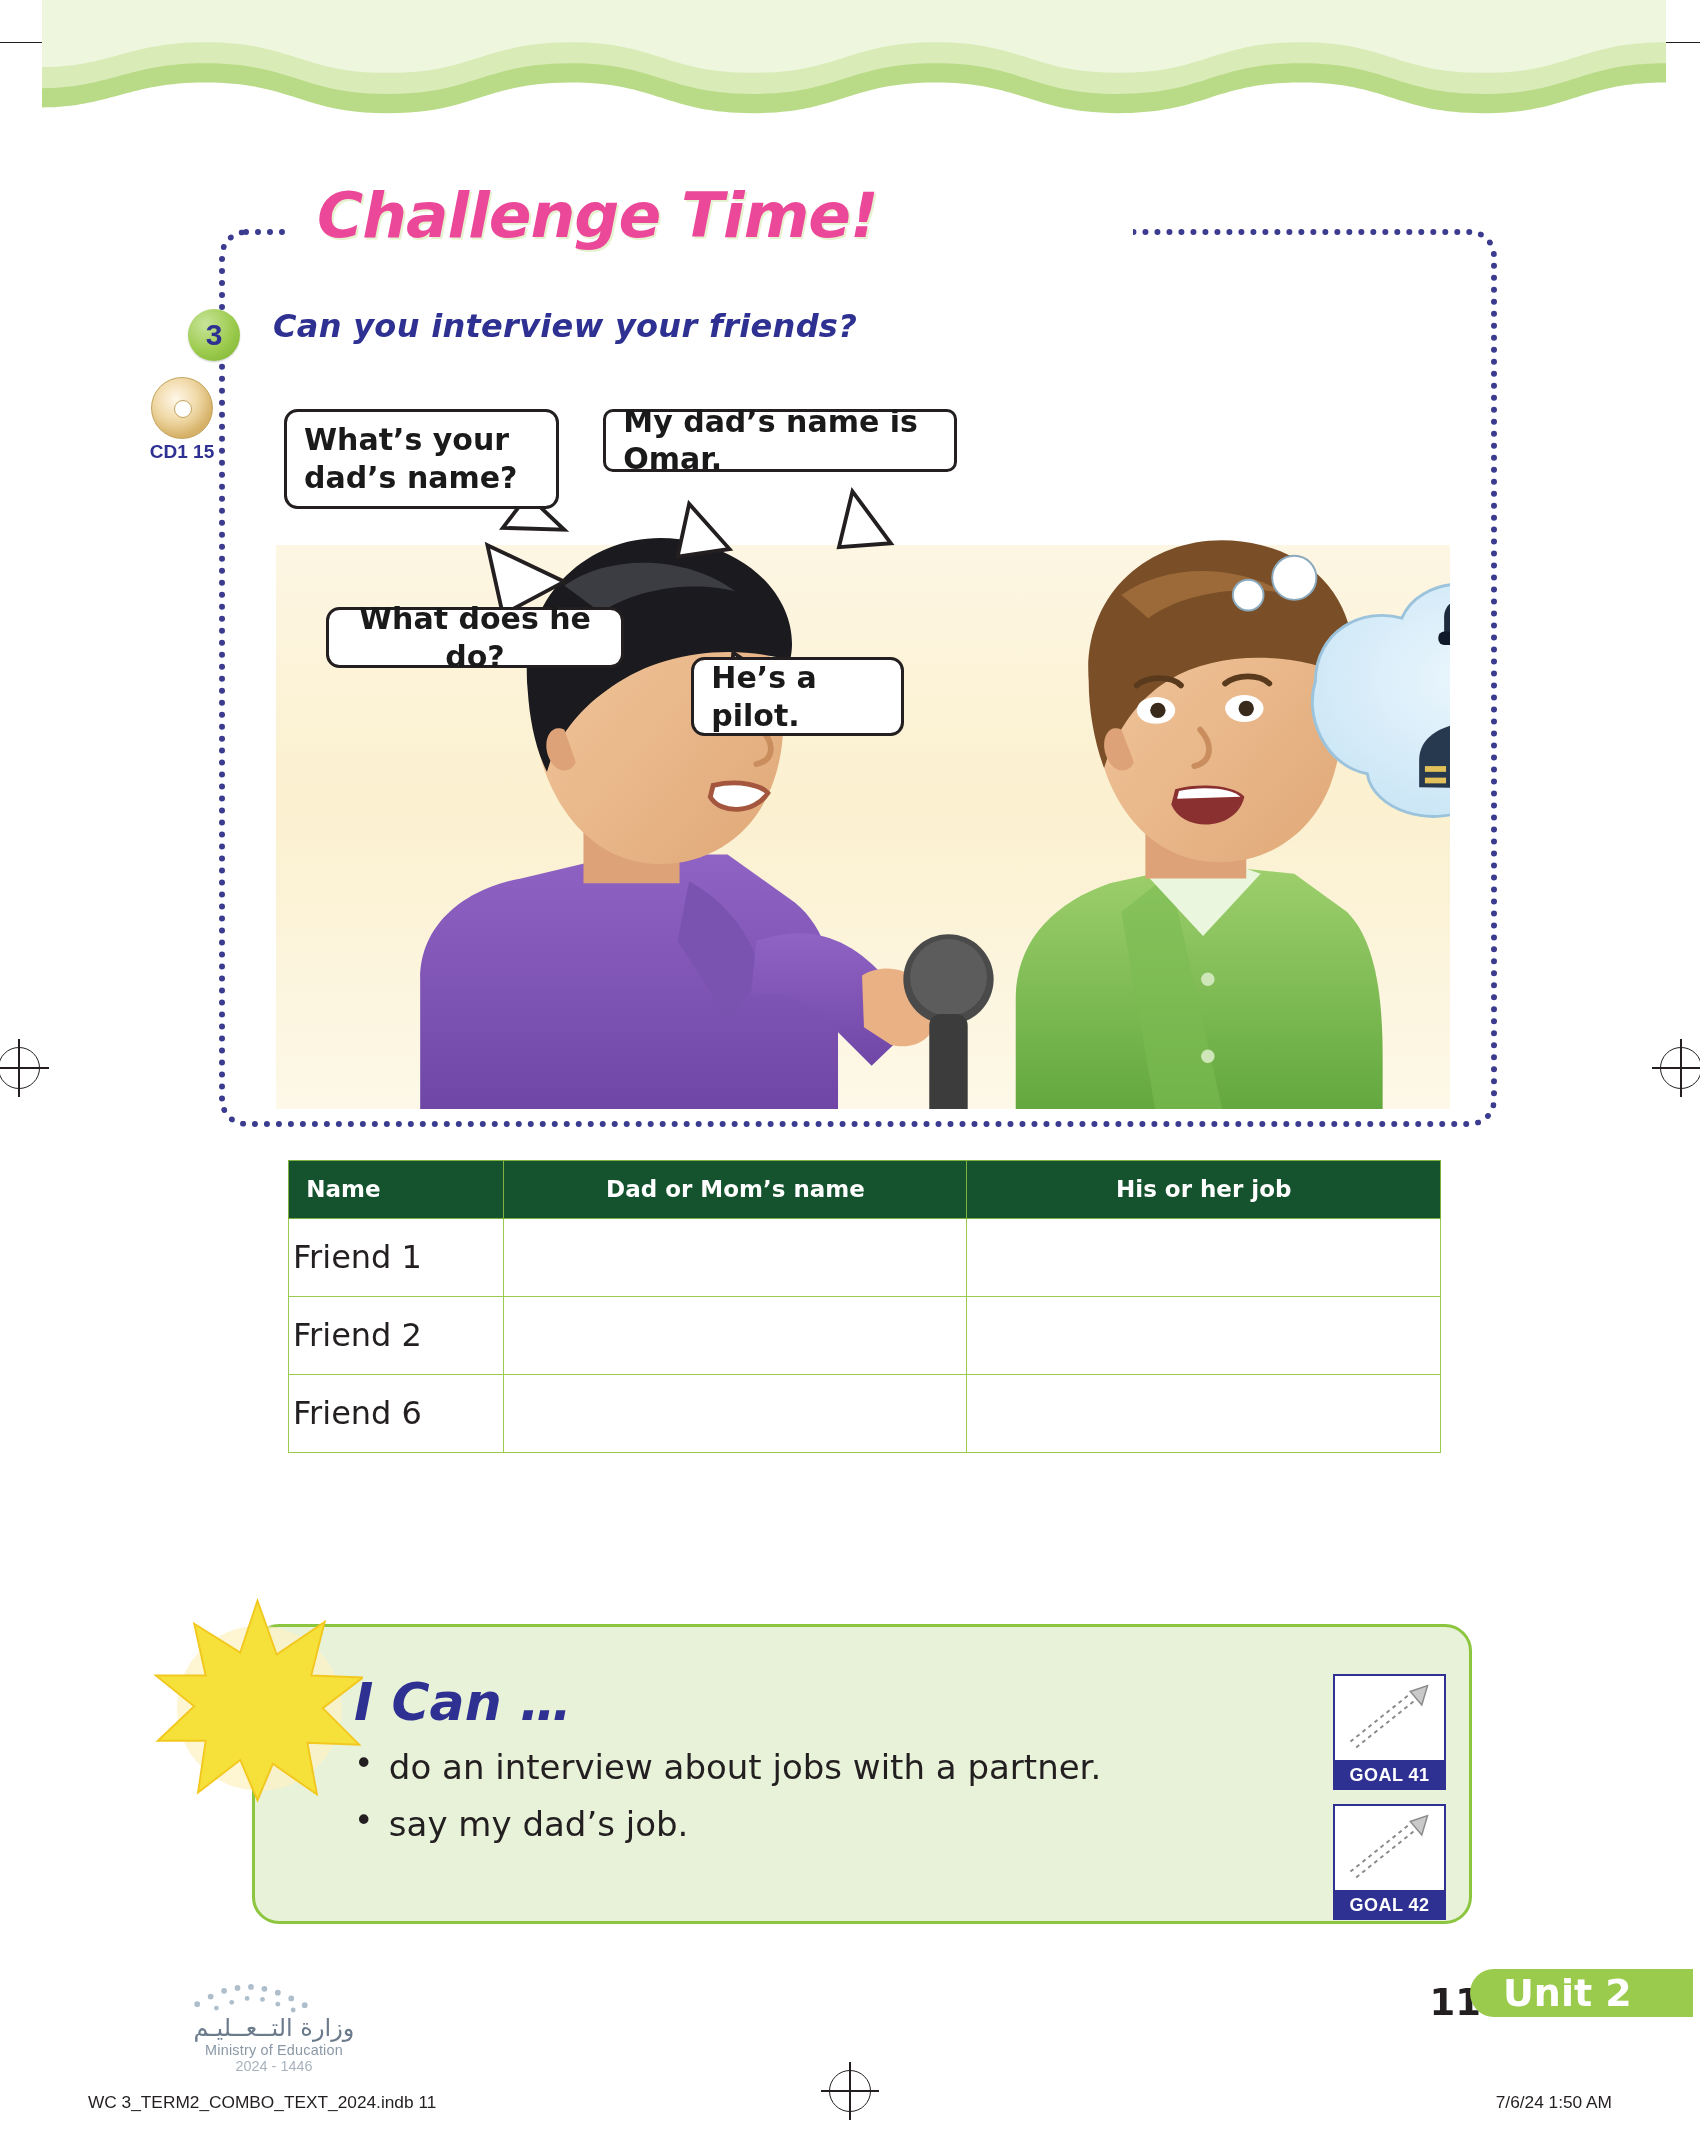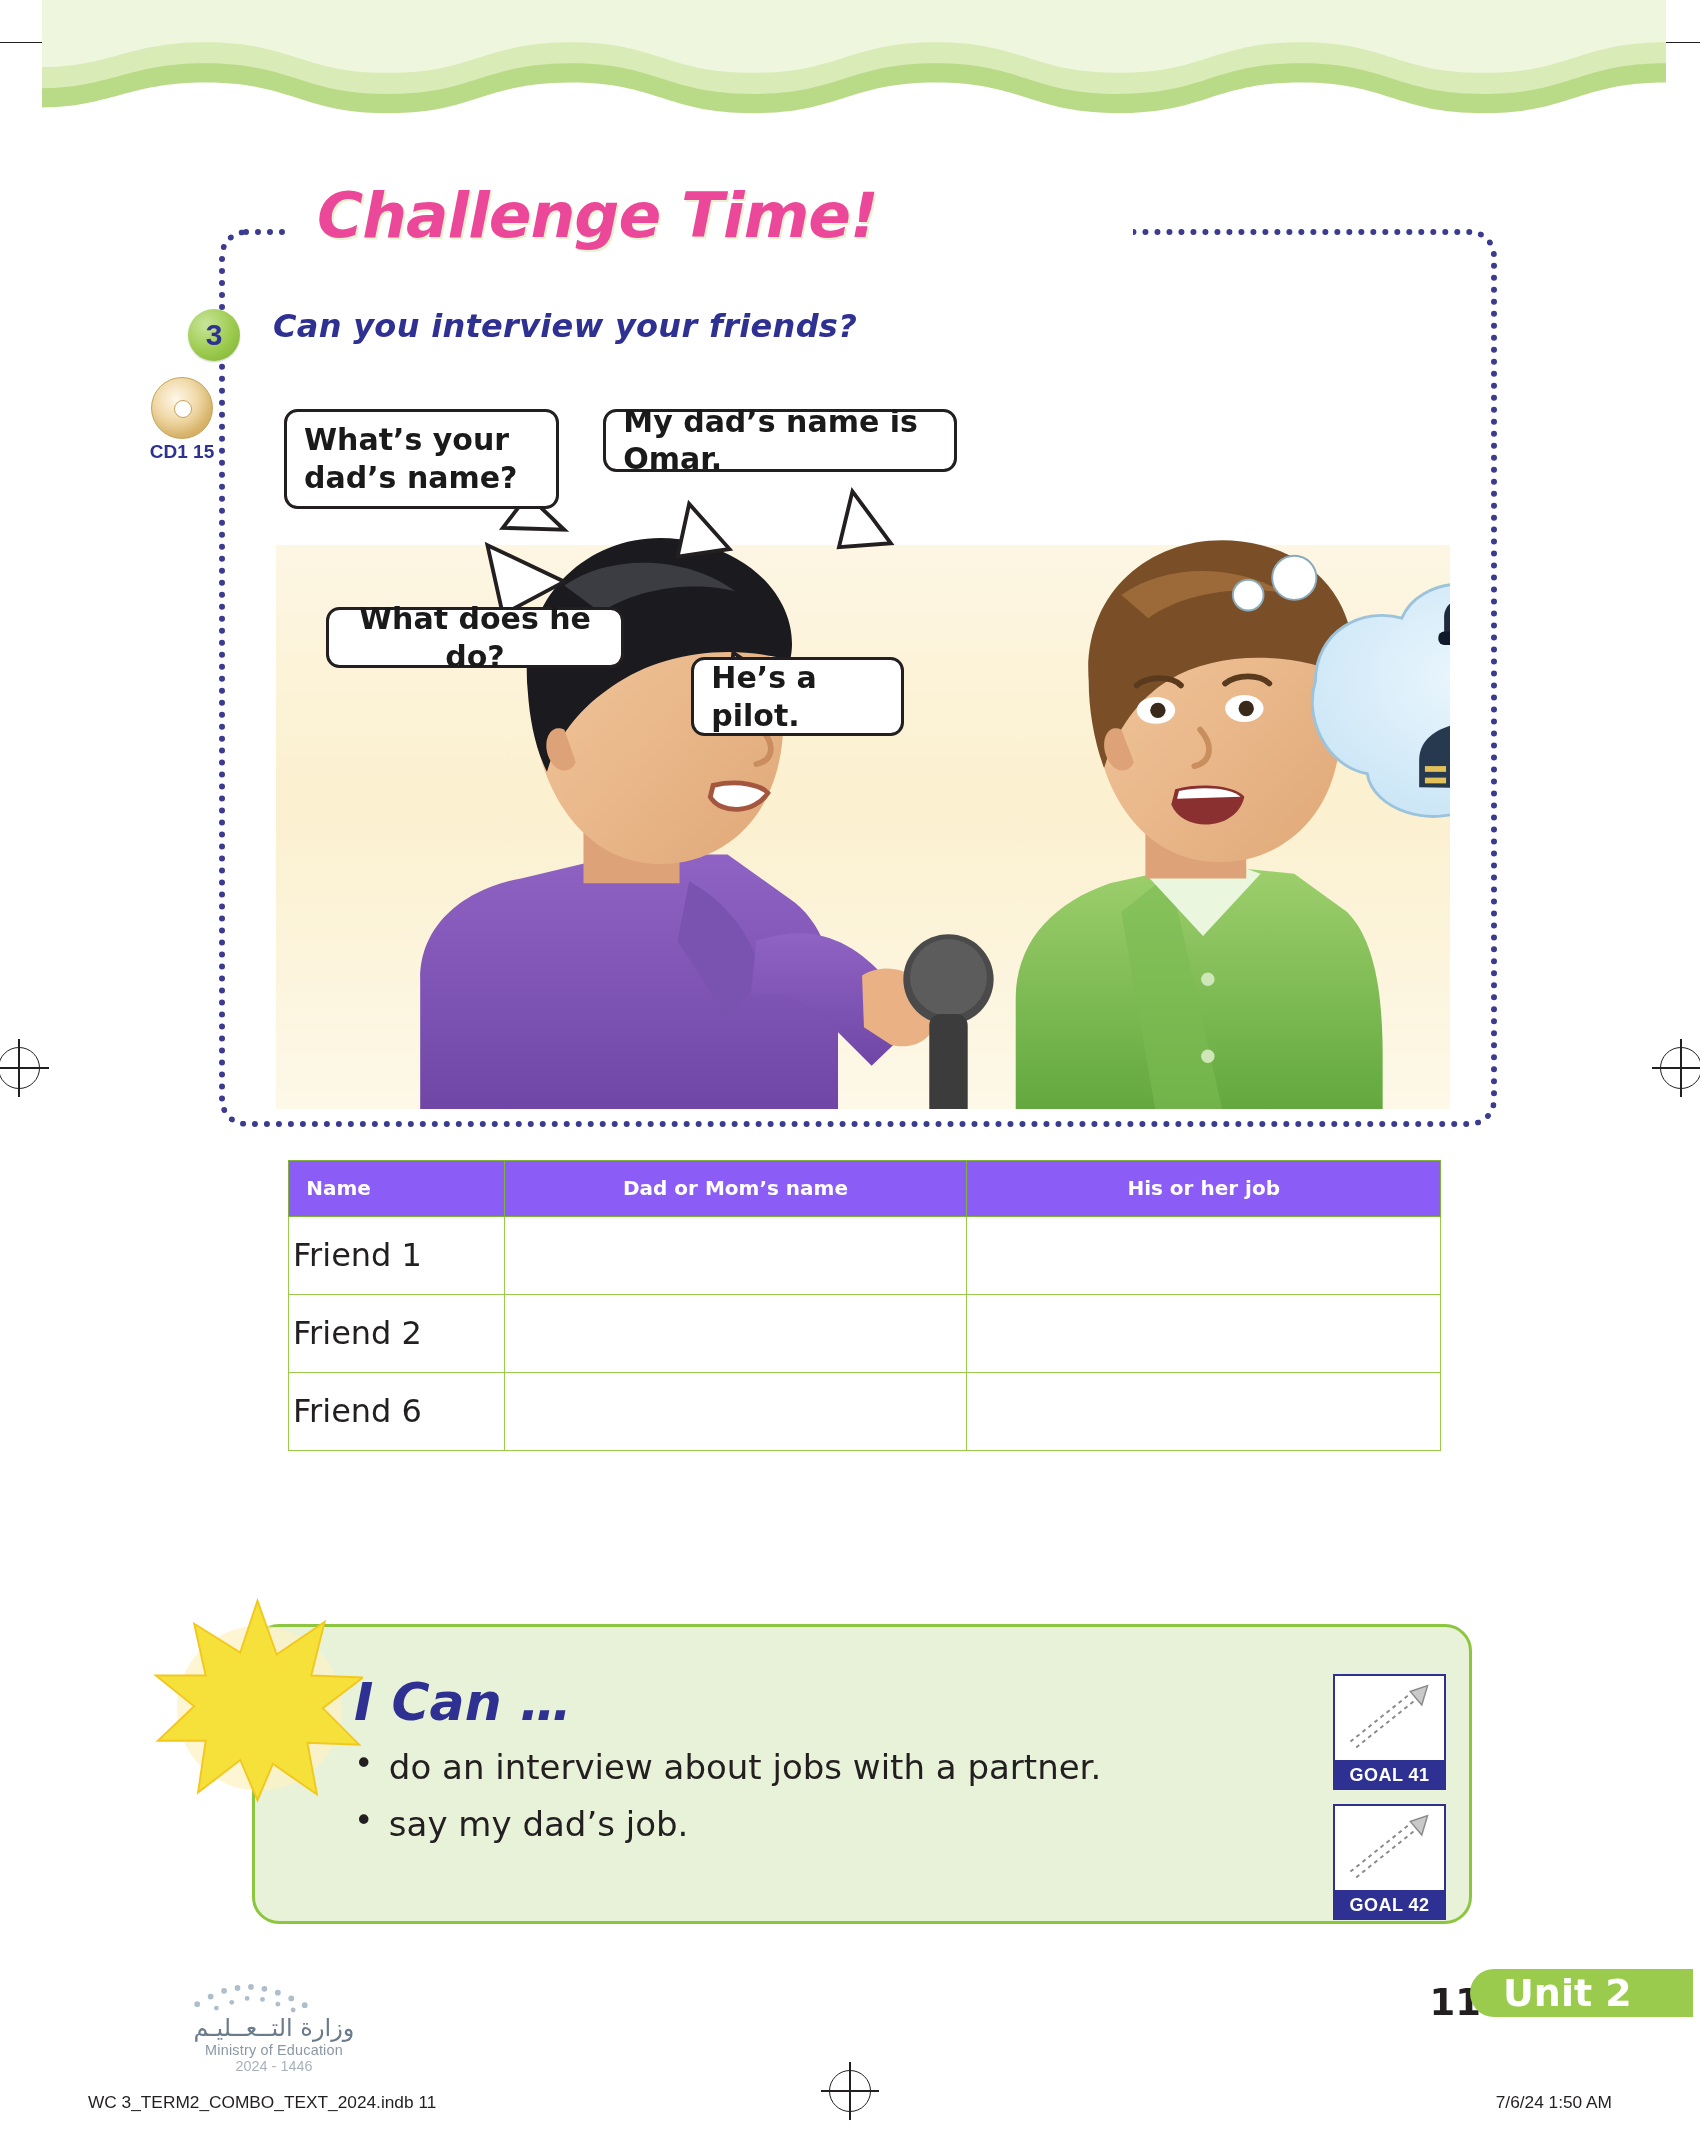--- a/index.html
+++ b/index.html
@@ -174,23 +174,23 @@
 
   
   .tbl {
     position: absolute;
     left: 288px; top: 1160px;
     width: 1153px;
     border-collapse: collapse;
     font-family: "DejaVu Sans", sans-serif;
   }
   .tbl th {
-    background: #8b5cf6;
+    background: #14532d;
     color: #ffffff;
-    font-size: 20px;
+    font-size: 23px;
     font-weight: bold;
     padding: 15.4px 7.7px;
     border: 1.9px solid #7fb23c;
     text-align: center;
   }
   .tbl th.left-head { text-align: left; padding-left: 17.3px; }
   .tbl td {
     border: 1.9px solid #9acb4d;
     height: 75px;
     font-size: 32px;
@@ -496,21 +496,21 @@
       <path d="M236 130 L262 96 L300 132 Z" fill="#ffffff" stroke="#231f20" stroke-width="4"></path>
       <path d="M430 105 L472 152 L418 160 Z" fill="#ffffff" stroke="#231f20" stroke-width="4"></path>
       <path d="M600 92 L640 146 L586 150 Z" fill="#ffffff" stroke="#231f20" stroke-width="4"></path>
       <path d="M476 260 L520 290 L472 300 Z" fill="#ffffff" stroke="#231f20" stroke-width="4"></path>
     </svg>
 
     <div class="bubble" style="left:7.7px; top:5.8px; width:275px;">
       <span>What’s your dad’s name?</span>
     </div>
 
-    <div class="bubble" style="left:327px; top:5.8px; width:354px; height:63px; display:flex; align-items:center;">
+    <div class="bubble" style="left:327px; top:5.8px; width:354px; height:63px; display:flex; align-items:center;border-radius:10px;">
       <span>My dad’s name is Omar.</span>
     </div>
 
     <div class="bubble" style="left:50px; top:204px; width:298px; height:61px; display:flex; align-items:center;text-align:center;">
       <span>What does he do?</span>
     </div>
 
     <div class="bubble" style="left:415px; top:254px; width:213px; height:79px; display:flex; align-items:center;">
       <span>He’s a pilot.</span>
     </div>

